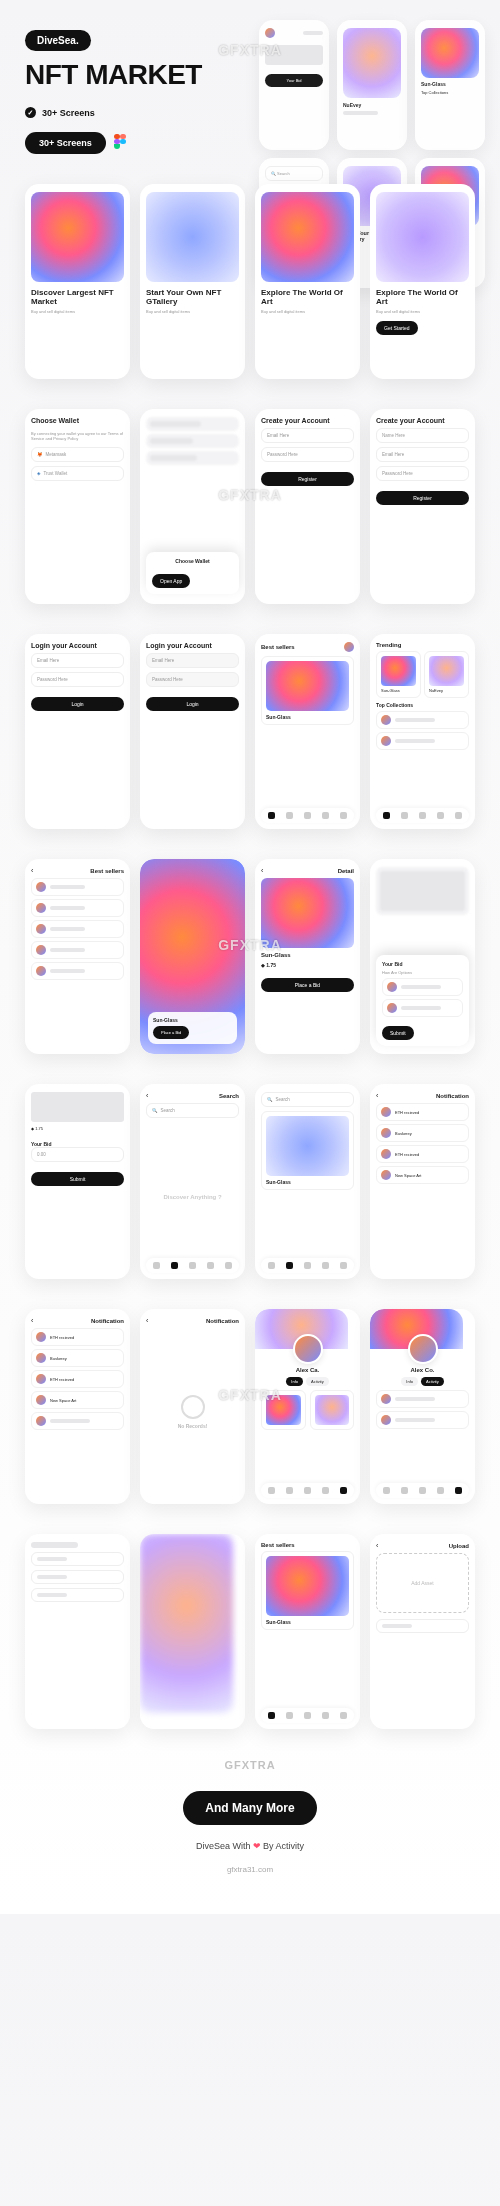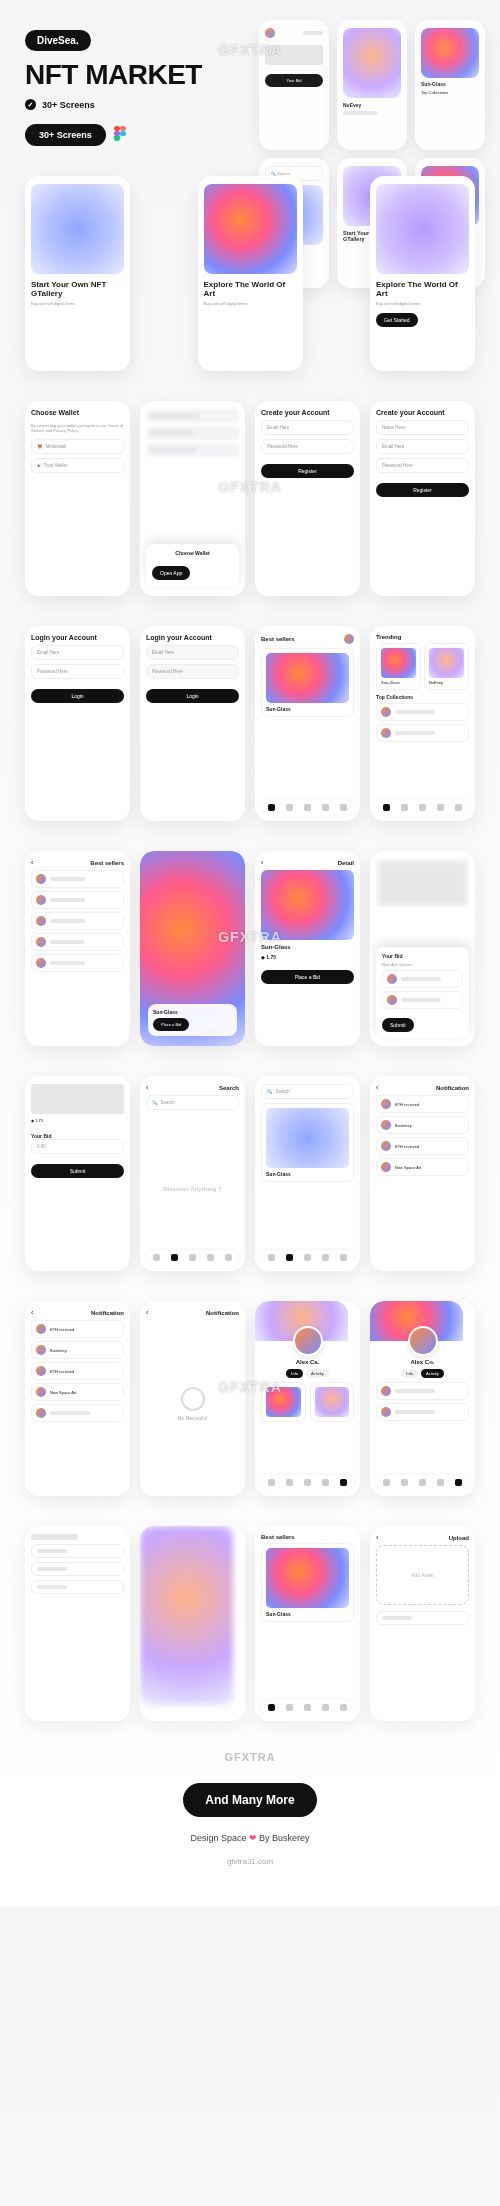--- a/index.html
+++ b/index.html
@@ -5,21 +5,21 @@
 * { margin: 0; padding: 0; box-sizing: border-box; }
 body {
   width: 500px;
   background: linear-gradient(180deg, #f5f5f7 0%, #ffffff 100%);
   font-family: -apple-system, BlinkMacSystemFont, "Segoe UI", sans-serif;
   color: #111;
   padding: 30px 25px 40px;
 }
 .header { margin-bottom: 20px; position: relative; }
 .brand-pill { display: inline-block; background: #111; color: #fff; border-radius: 14px; padding: 5px 12px; font-size: 10px; font-weight: 600; margin-bottom: 8px; }
-.title { font-size: 28px; font-weight: 800; letter-spacing: -0.5px; margin-bottom: 8px; }
+.title { font-size: 28px; font-weight: 800; letter-spacing: -0.5px; margin-bottom: 16px; }
 .subtitle { font-size: 11px; color: #666; margin-bottom: 16px; }
 .features { list-style: none; margin-bottom: 14px; }
 .features li { font-size: 9px; font-weight: 600; margin-bottom: 5px; display: flex; align-items: center; gap: 6px; }
 .check { width: 11px; height: 11px; background: #111; border-radius: 50%; display: inline-flex; align-items: center; justify-content: center; color: #fff; font-size: 7px; }
 .pill-btn { display: inline-block; background: #111; color: #fff; border-radius: 14px; padding: 6px 14px; font-size: 9px; font-weight: 600; margin-bottom: 10px; }
 .fig-icon { display: inline-block; width: 12px; height: 16px; position: relative; margin-left: 4px; vertical-align: middle; }
 .fig-icon span { position: absolute; width: 6px; height: 5px; border-radius: 3px; }
 .fig-icon .f1 { background: #f24e1e; top: 0; left: 0; }
 .fig-icon .f2 { background: #ff7262; top: 0; left: 6px; }
 .fig-icon .f3 { background: #a259ff; top: 5px; left: 0; }
@@ -144,20 +144,25 @@
     <div class="phone">
       <div class="grad" style="height:60px"></div>
       <div style="font-size:5.5px;font-weight:800;margin-top:4px">Discover NFT M...</div>
     </div>
   </div>
   <div class="wm w1">GFXTRA</div>
 </div>
 
 <div class="row">
   <div class="phone">
+    <div class="grad" style="height:90px"></div>
+    <div class="ph-title">Discover Largest NFT Market</div>
+    <div class="ph-sub">Buy and sell digital items</div>
+  </div>
+  <div class="phone">
     <div class="grad blue" style="height:90px"></div>
     <div class="ph-title">Start Your Own NFT GTallery</div>
     <div class="ph-sub">Buy and sell digital items</div>
   </div>
   <div class="phone">
     <div class="grad" style="height:90px"></div>
     <div class="ph-title">Explore The World Of Art</div>
     <div class="ph-sub">Buy and sell digital items</div>
   </div>
   <div class="phone">
@@ -537,18 +542,18 @@
         <div class="skel" style="width:30px"></div>
       </div>
   </div>
 </div>
 
 <div class="gfx-wm">GFXTRA</div>
 
 <div class="footer">
   <div class="more-btn">And Many More</div>
   <div class="credit">
-    <span>Design Space</span>
+    <span>DiveSea With</span>
     <span class="heart">❤</span>
-    <span>By Buskerey</span>
+    <span>By Activity</span>
   </div>
   <div style="font-size:8px;color:#aaa;margin-top:14px">gfxtra31.com</div>
 </div>
 
 </body></html>

